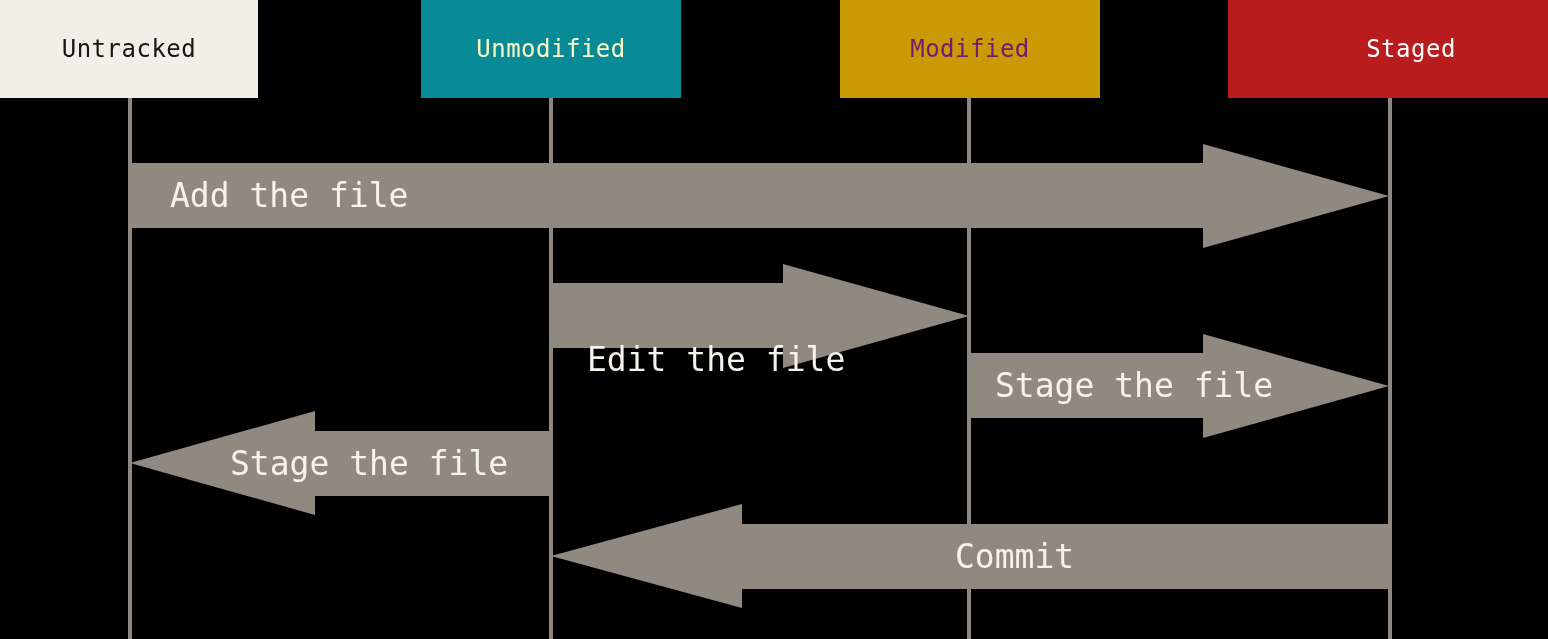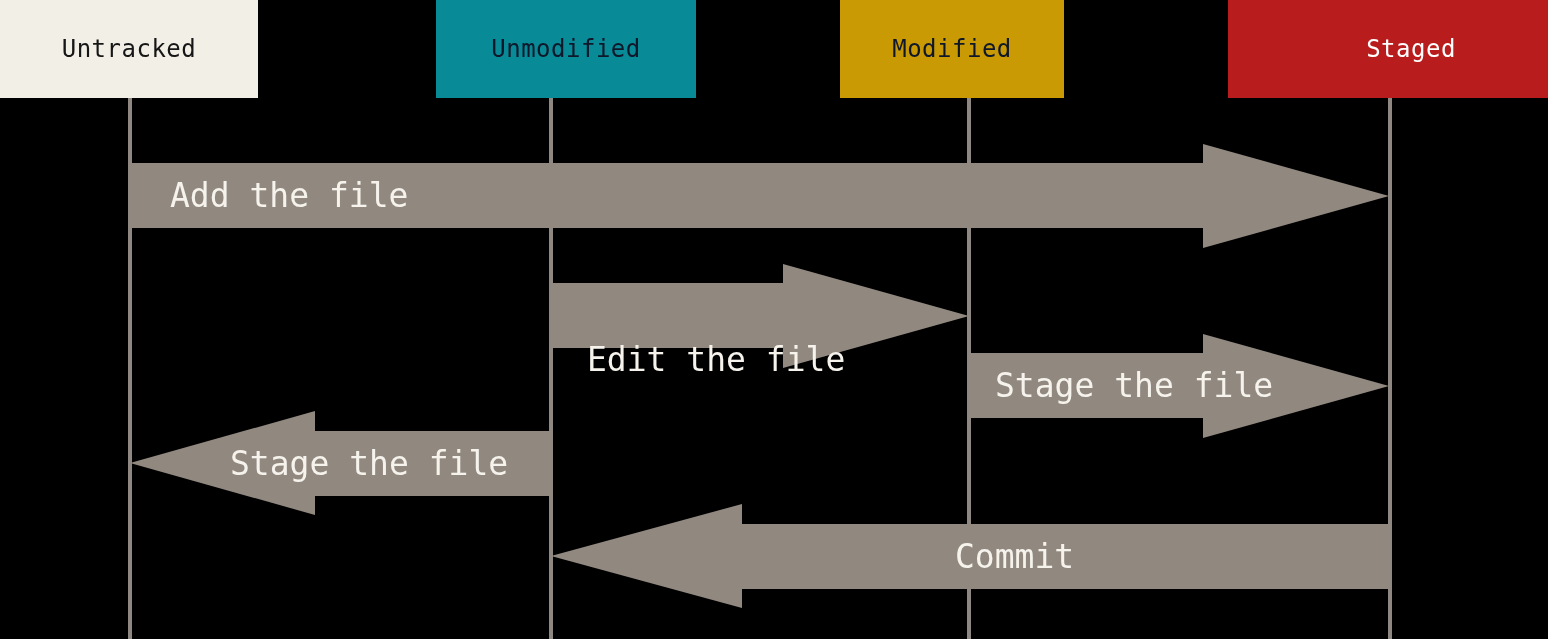--- a/index.html
+++ b/index.html
@@ -22,22 +22,22 @@
     top: 0;
     height: 98px;
     display: flex;
     align-items: center;
     justify-content: center;
     font-size: 24px;
     letter-spacing: 0.5px;
     z-index: 4;
   }
   .s0 { left: 0;      width: 258px; background: #f2efe6; color: #161616; }
-  .s1 { left: 436px;  width: 260px; background: #088b96; color: #0f172a; }
-  .s2 { left: 840px;  width: 224px; background: #ca9a05; color: #0f172a; }
+  .s1 { left: 421px;  width: 260px; background: #088b96; color: #fef9c3; }
+  .s2 { left: 840px;  width: 260px; background: #ca9a05; color: #701a75; }
   .s3 { left: 1228px; width: 320px; background: #b91c1c; color: #ffffff; padding-left: 23px; }
 
   
   .lifeline {
     position: absolute;
     top: 98px;
     bottom: 0;
     width: 4px;
     background: #8f8882;
     z-index: 1;

